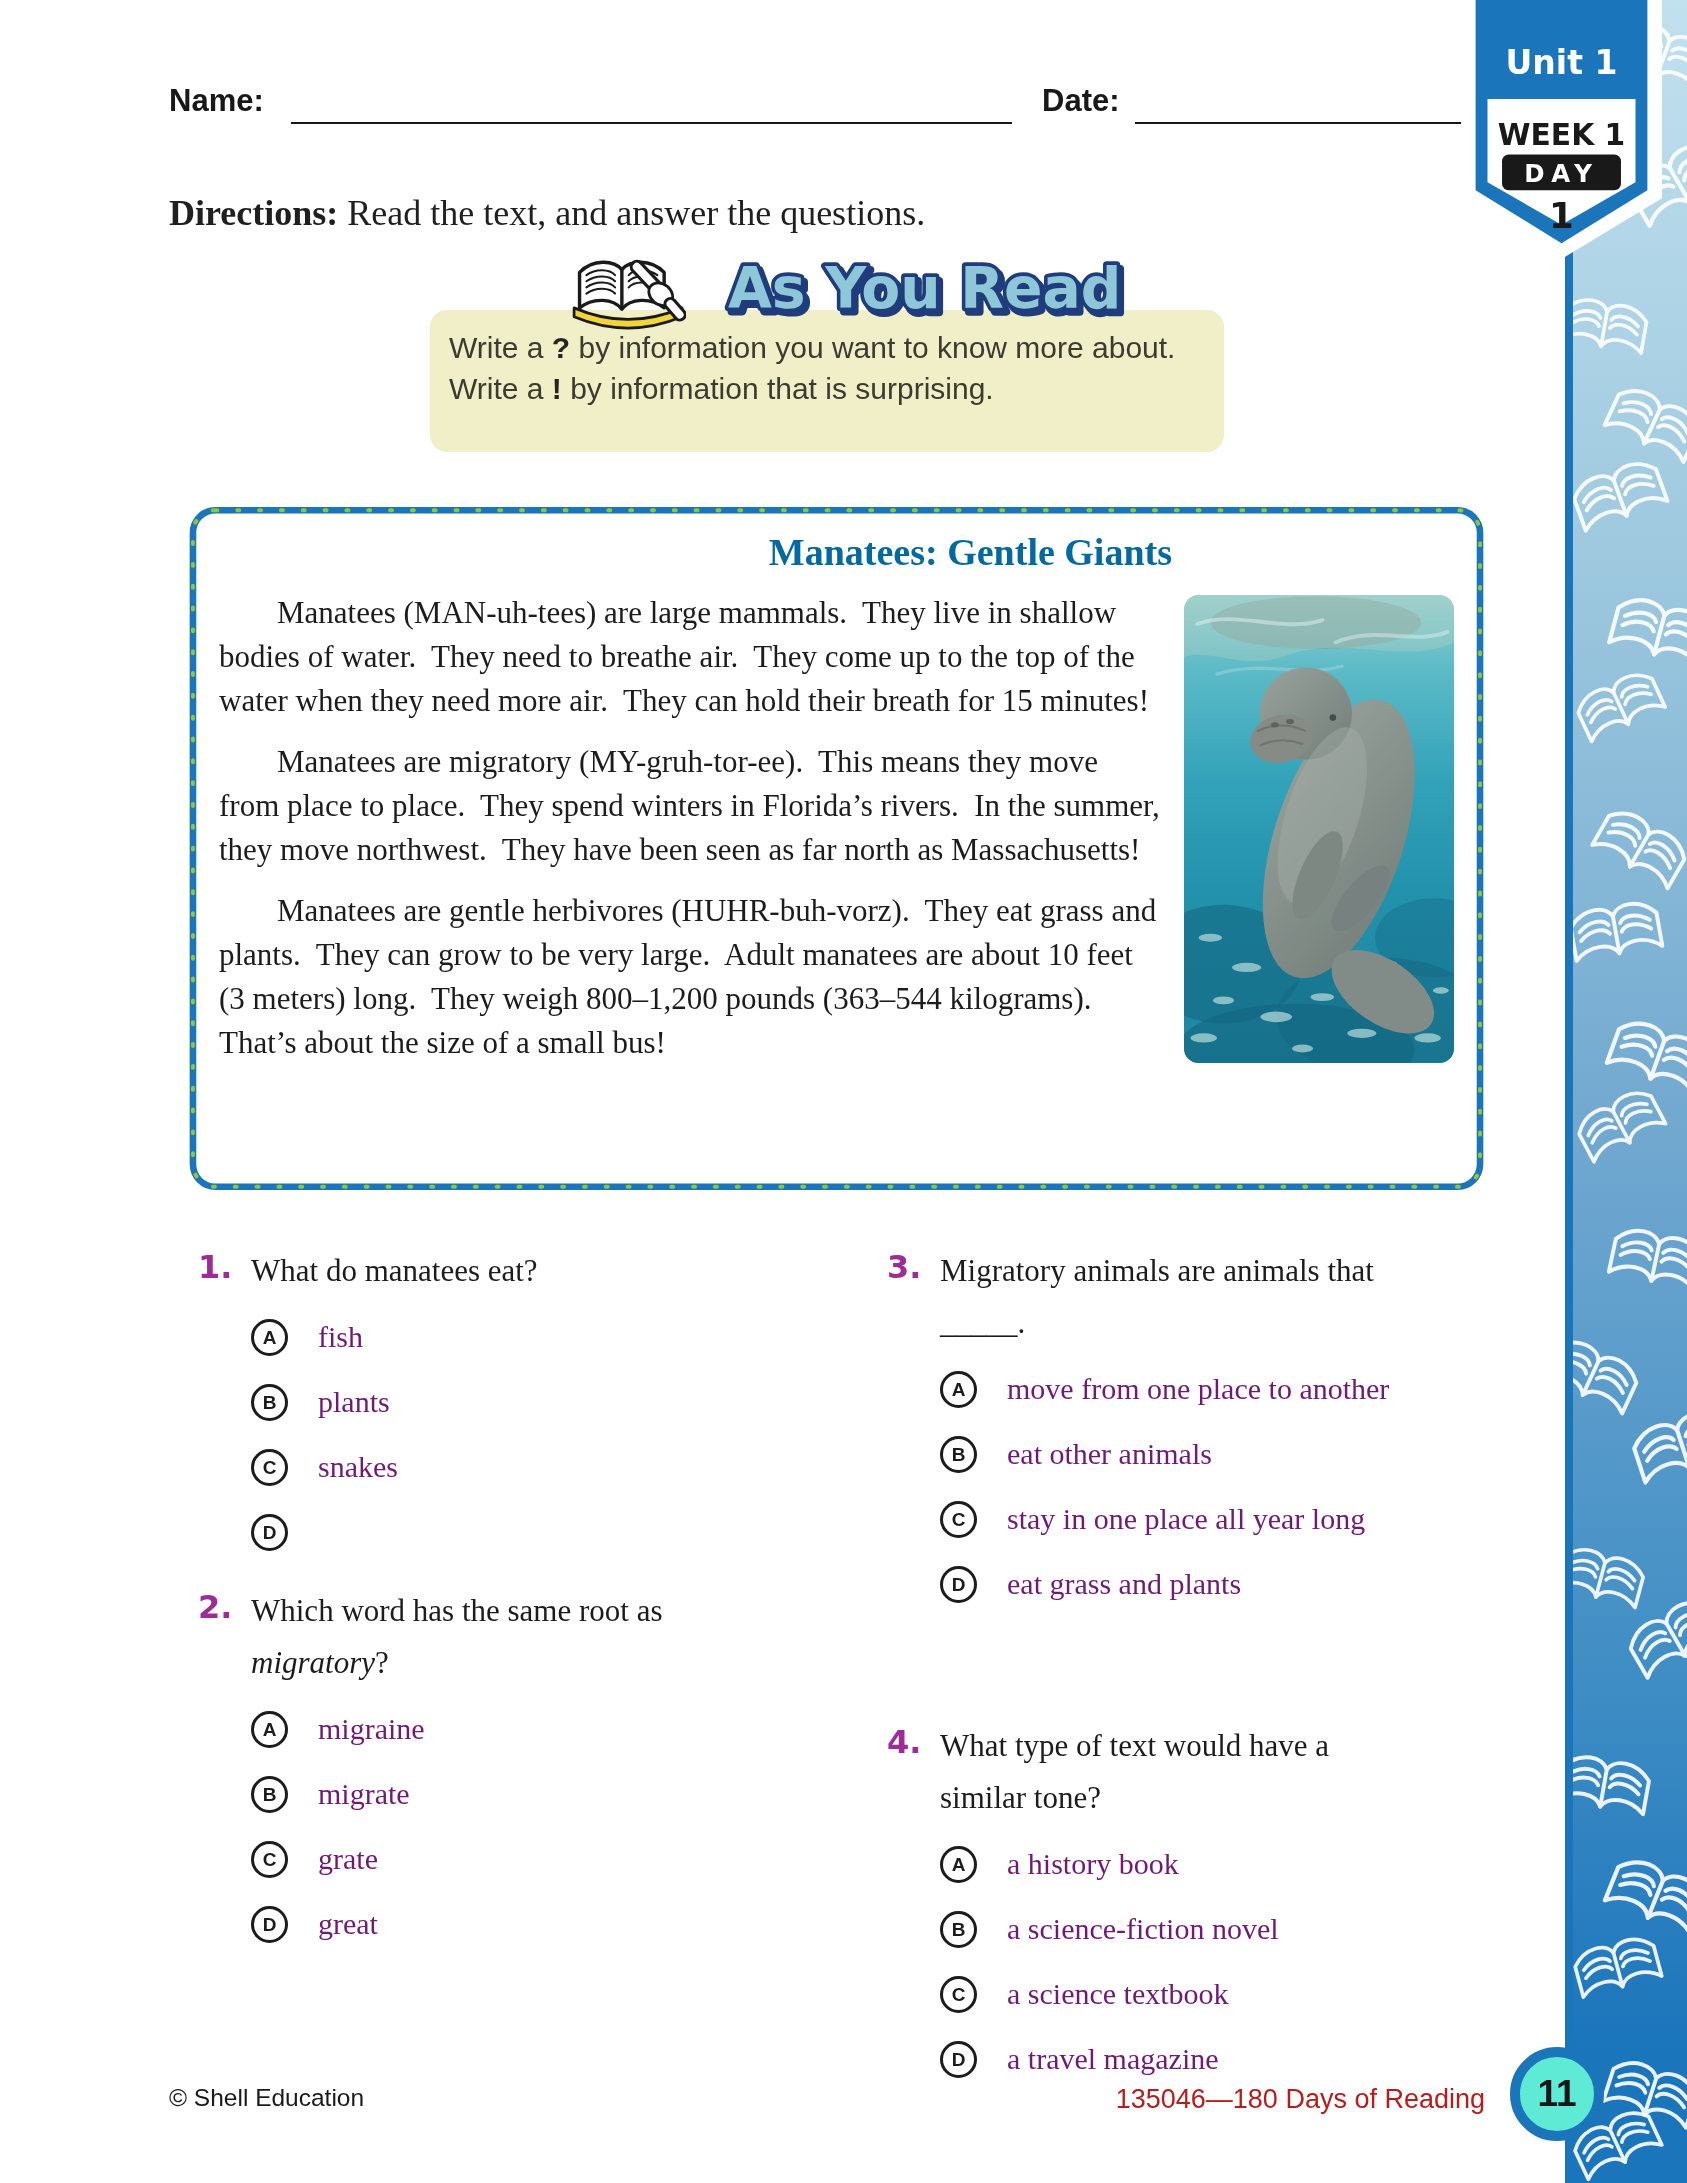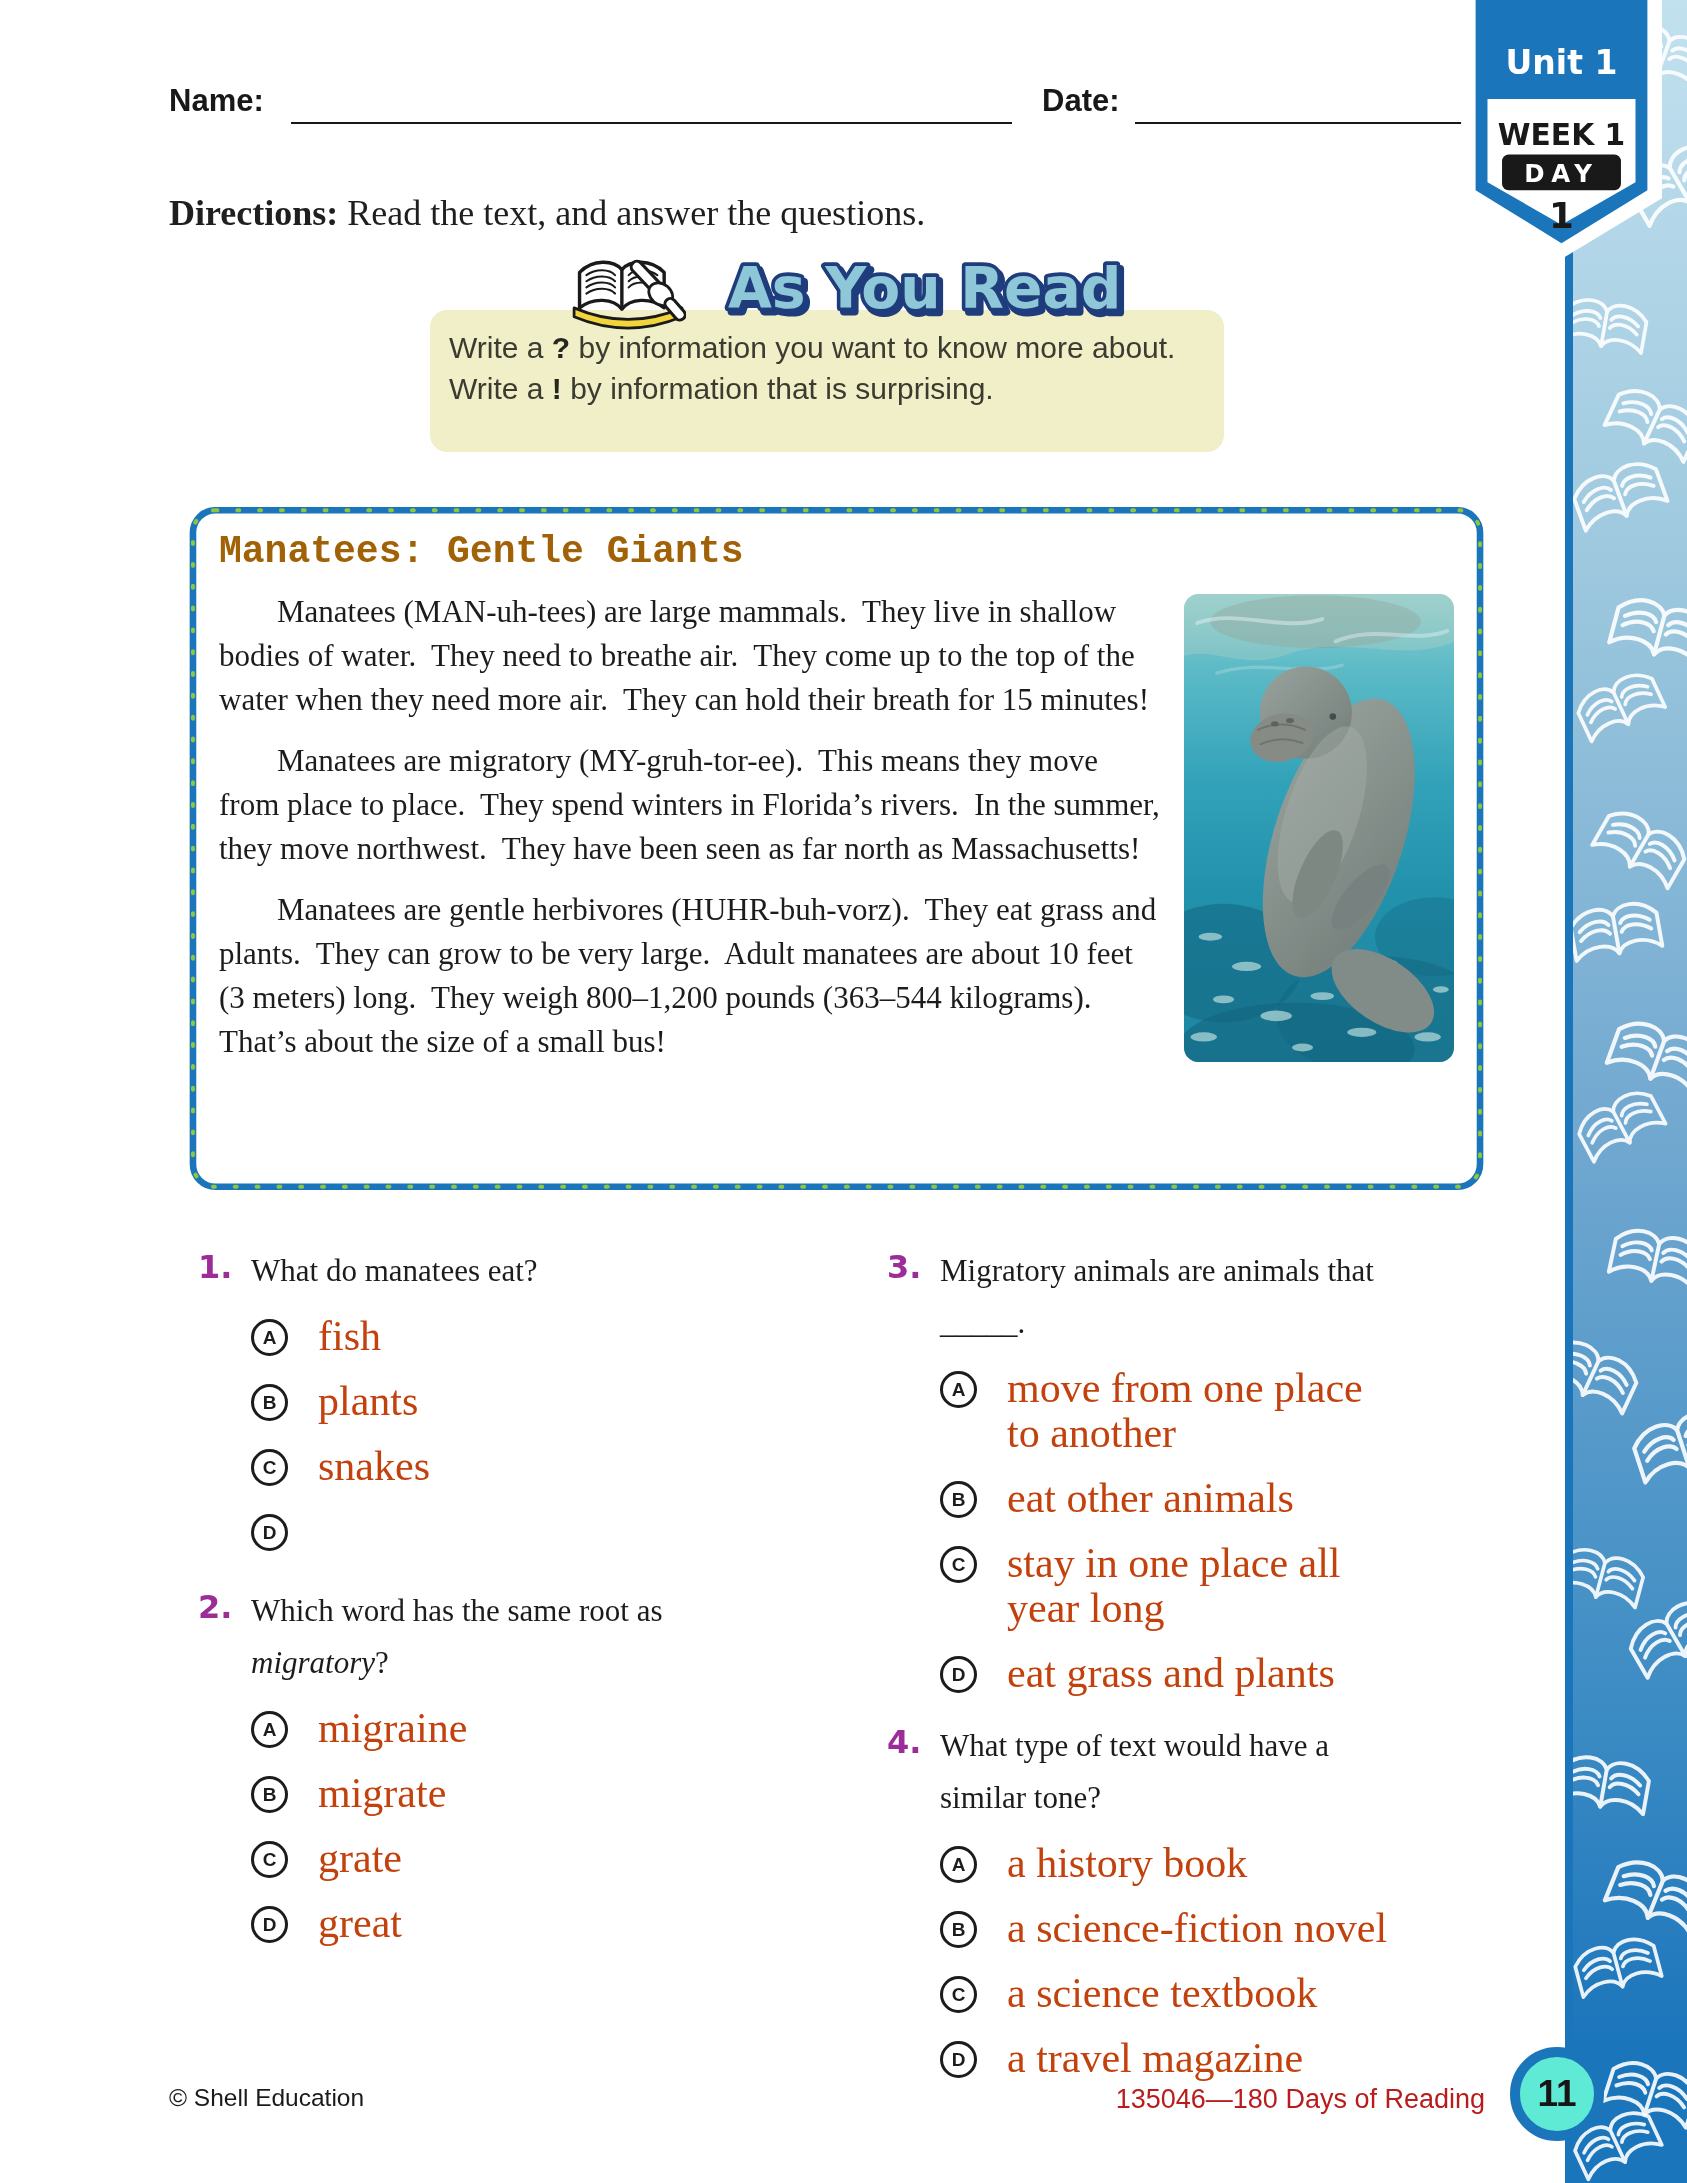--- a/index.html
+++ b/index.html
@@ -33,40 +33,40 @@
   .note-box{position:absolute;top:310px;left:430px;width:794px;height:142px;border-radius:17px;
             background:#f0efc7;z-index:0;}
   .note-text{position:absolute;top:327px;left:449px;width:751px;
              font-family:"Liberation Sans",sans-serif;font-size:30px;line-height:41px;color:#3c3b31;}
   .note-text b{font-weight:bold;color:#262620;}
 
   
   .passage{position:absolute;top:506px;left:189px;width:1295px;height:685px;}
   .passage-border{position:absolute;top:0;left:0;}
   .passage-inner{position:absolute;top:18.5px;left:30px;right:30px;bottom:16px;}
-  .passage-title{width:953px;text-align:left;font-family:Liberation Mono, monospace;
-                 font-weight:bold;font-size:38px;color:#a16207;margin:5.3px 0 17px 0;}
+  .passage-title{width:953px;text-align:right;font-family:Liberation Serif, serif;
+                 font-weight:bold;font-size:38px;color:#0369a1;margin:5.3px 0 17px 0;}
   .passage-photo{float:right;width:270px;height:468px;margin:4px 0 6.6px 18.5px;
                  border-radius:14.6px;overflow:hidden;}
   .passage p{font-size:31px;line-height:44px;margin:0 0 17px 0;text-indent:58px;color:#1c1c1c;}
 
   
   .question{position:absolute;z-index:0;}
   .q-head{display:flex;align-items:flex-start;}
   .q-num{font-family:"DejaVu Sans",sans-serif;font-weight:800;font-size:32px;color:#9c2c97;
          width:53px;flex:0 0 53px;line-height:44px;}
   .q-text{font-size:31px;line-height:52px;width:450px;color:#1c1c1c;}
   .q-text i{font-style:italic;}
   .options{margin:17px 0 0 53px;}
   .option{display:flex;align-items:flex-start;margin-bottom:20px;}
   .bubble{flex:0 0 37px;width:37px;height:37px;border:3.3px solid #1c1c1c;border-radius:50%;
           box-sizing:border-box;display:flex;align-items:center;justify-content:center;
           font-family:"Liberation Sans",sans-serif;font-weight:bold;font-size:19px;color:#1c1c1c;
           margin-top:5.3px;background:#fff;}
-  .opt-label{font-size:42px;line-height:45px;margin-left:30px;color:#c2410c;}
+  .opt-label{font-size:30px;line-height:45px;margin-left:30px;color:#701a75;}
   .q-left .opt-label{width:410px;}
   .q-right .opt-label{width:384px;}
 
   
   .footer-left{position:absolute;left:169px;top:2084px;font-family:"Liberation Sans",sans-serif;
                font-size:24.5px;color:#1a1a1a;}
   .footer-right{position:absolute;right:202px;top:2084px;font-family:"Liberation Sans",sans-serif;
                 font-size:27px;color:#b91c1c;}
   .page-circle{position:absolute;left:1510px;top:2047px;width:94px;height:94px;border-radius:50%;
                background:#5eead4;border:10px solid #1b75bb;box-sizing:border-box;z-index:4;

